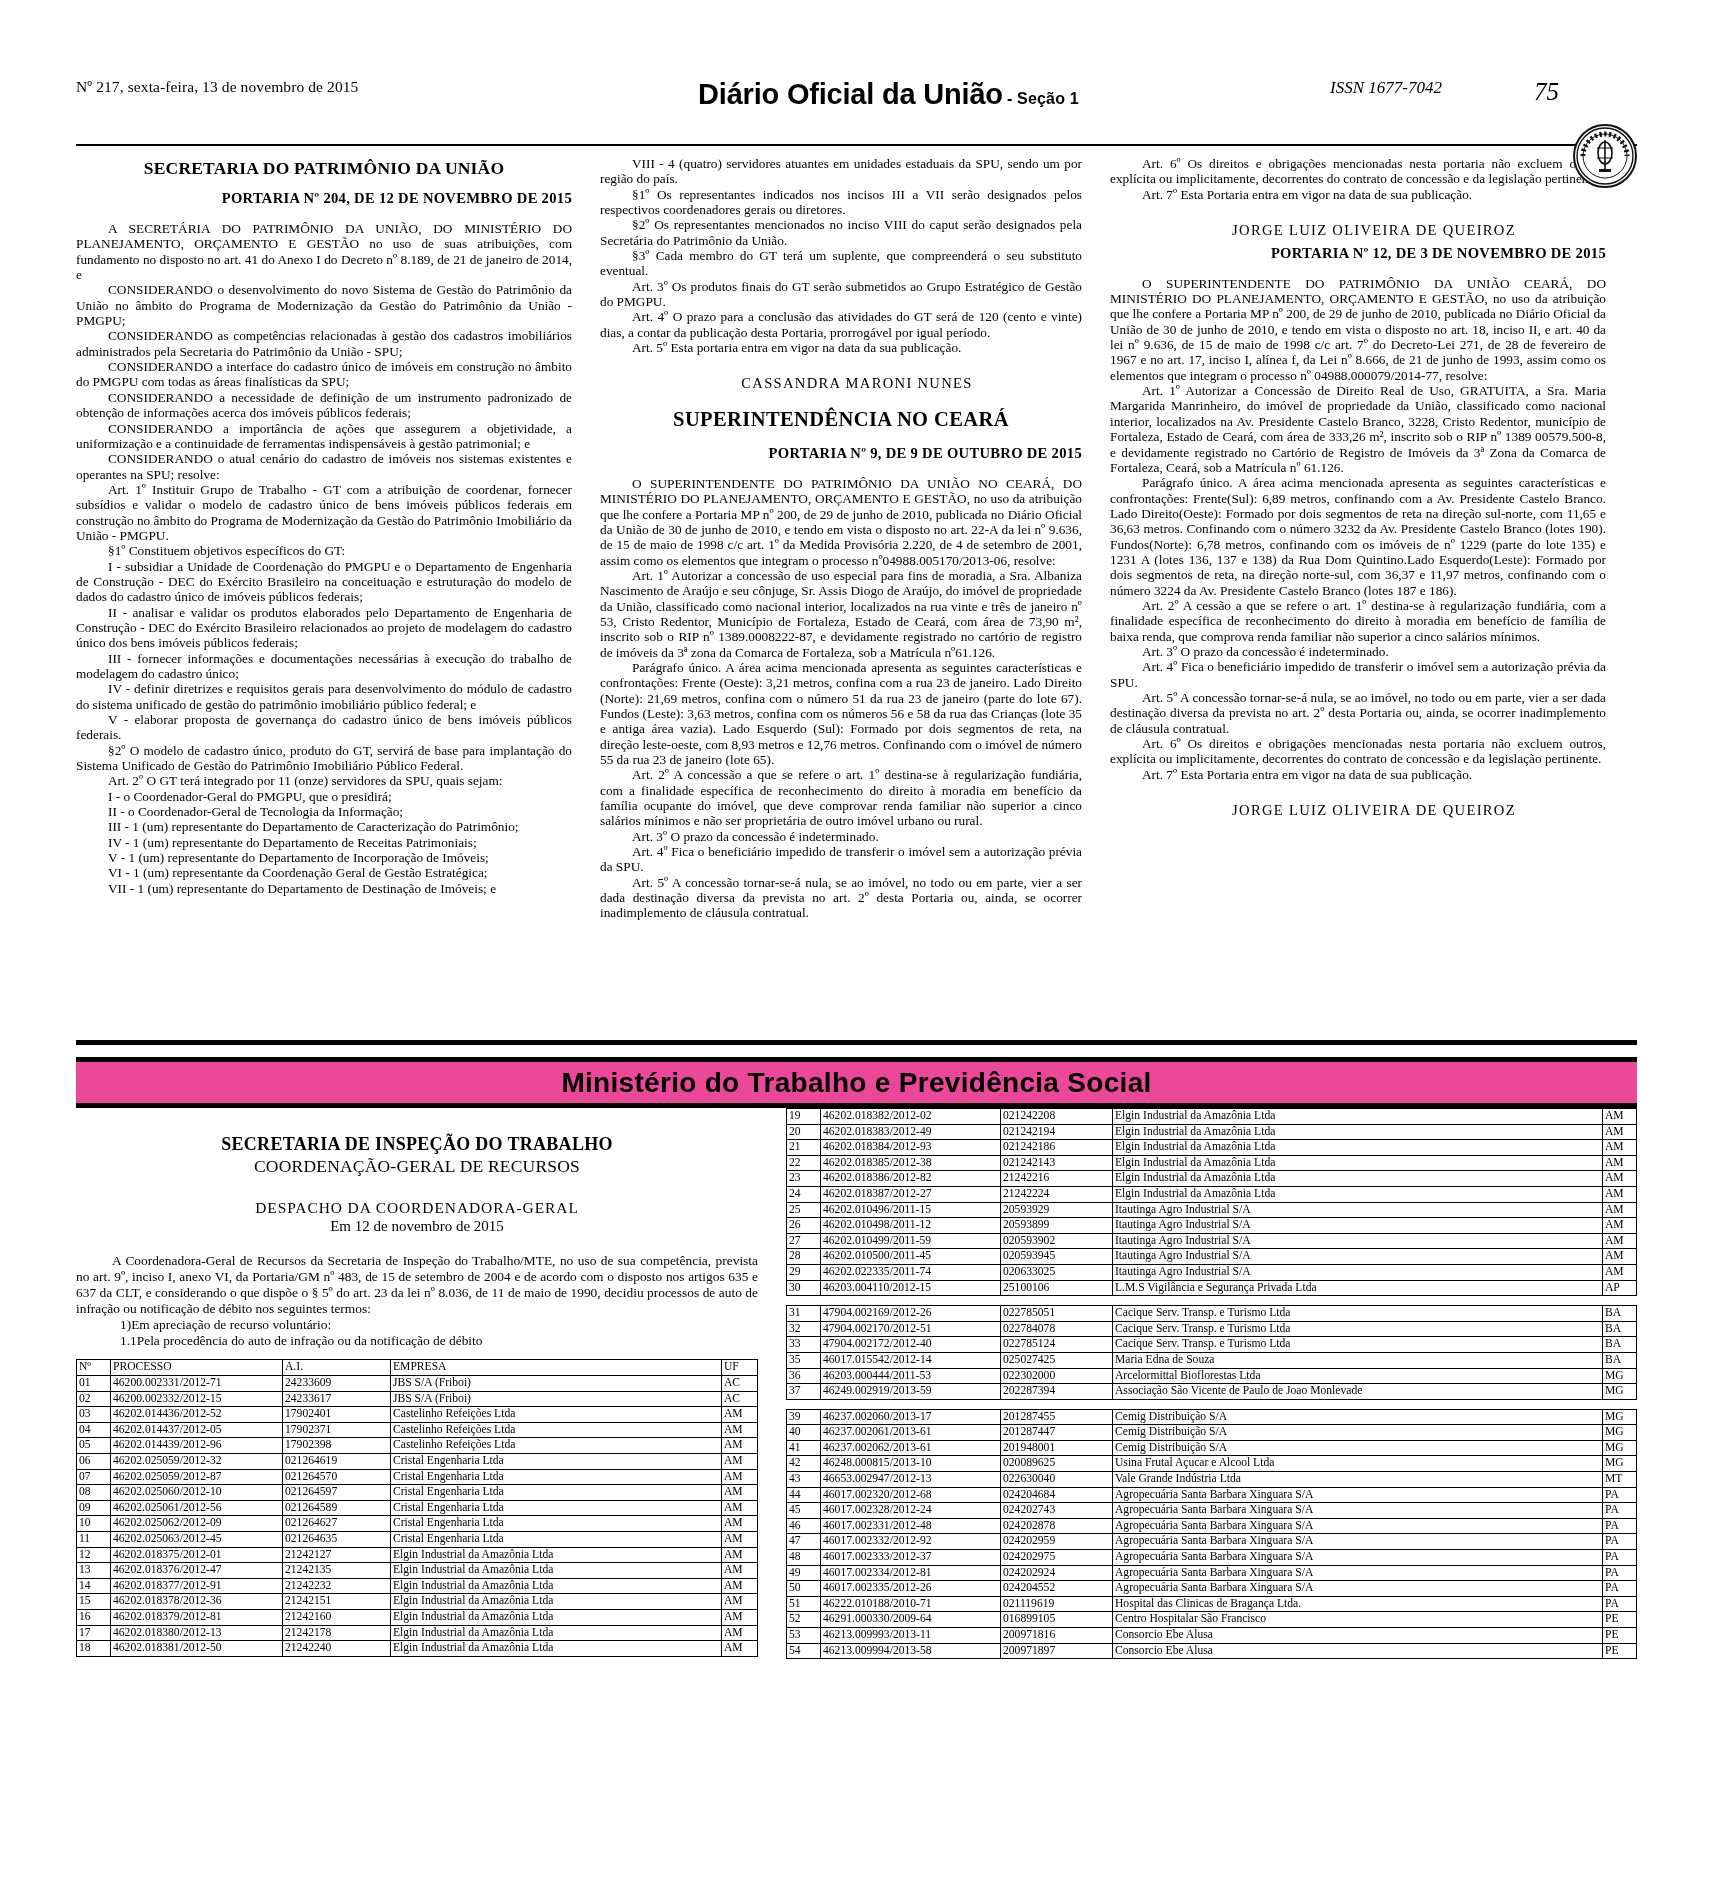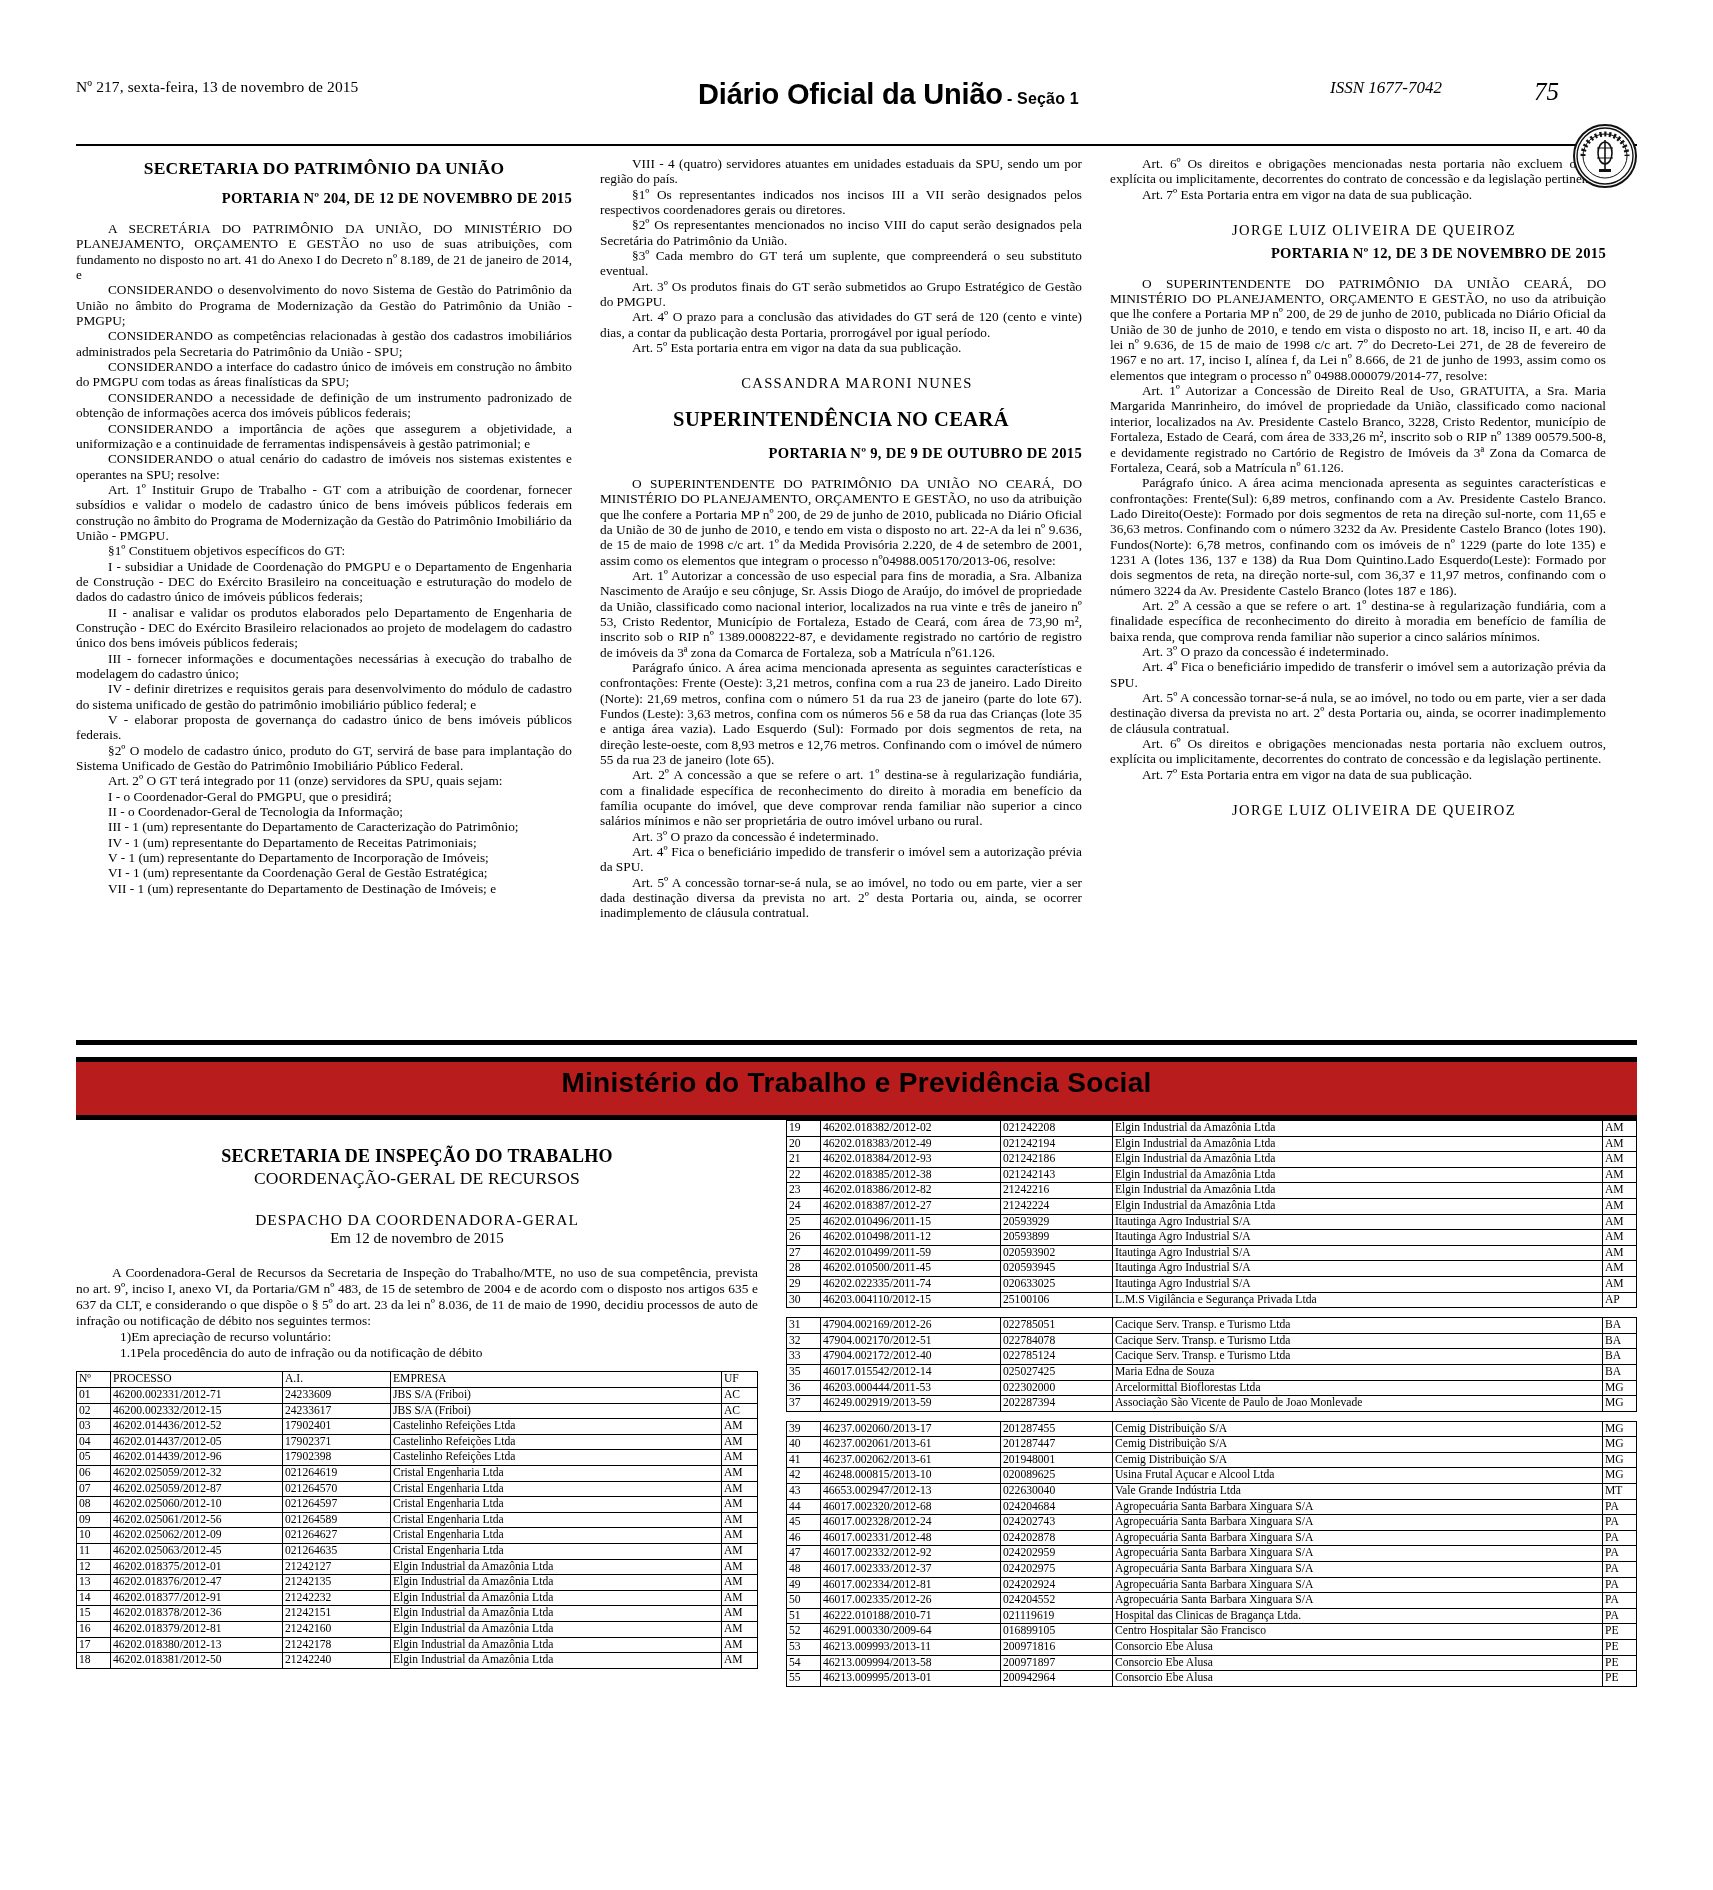--- a/index.html
+++ b/index.html
@@ -96,25 +96,25 @@
     text-align:center; font-size:14.6px; letter-spacing:1.3px;
     margin:20px 0 6px 0;
   }
   p { margin:0; text-indent:32px; }
 
   
   .sep-wrap { margin:4px 76px 0 76px; }
   .sep-thick { height:5px; background:#000; }
   .ministry-bar {
     margin:12px 76px 0 76px;
-    background:#b91c1c;
+    background:#ec4899;
     border-top:5px solid #000;
     border-bottom:5px solid #000;
     text-align:center;
-    padding:5px 0 16px 0;
+    padding:5px 0 4px 0;
   }
   .ministry-bar span {
     font-family:"Liberation Sans", sans-serif;
     font-weight:bold; font-size:28px; letter-spacing:.3px;
   }
 
   
   .lower {
     margin:0 76px 0 76px;
     display:flex;
@@ -702,25 +702,18 @@
               <td>Consorcio Ebe Alusa</td>
               <td>PE</td>
             </tr>
             <tr>
               <td>54</td>
               <td>46213.009994/2013-58</td>
               <td>200971897</td>
               <td>Consorcio Ebe Alusa</td>
               <td>PE</td>
             </tr>
-            <tr>
-              <td>55</td>
-              <td>46213.009995/2013-01</td>
-              <td>200942964</td>
-              <td>Consorcio Ebe Alusa</td>
-              <td>PE</td>
-            </tr>
           </tbody>
       </table>
     </div>
   </div>
 
 </div>
 
 </body></html>

